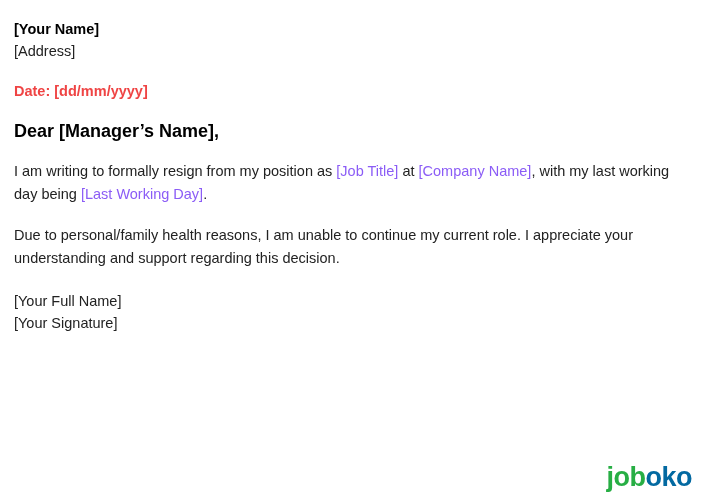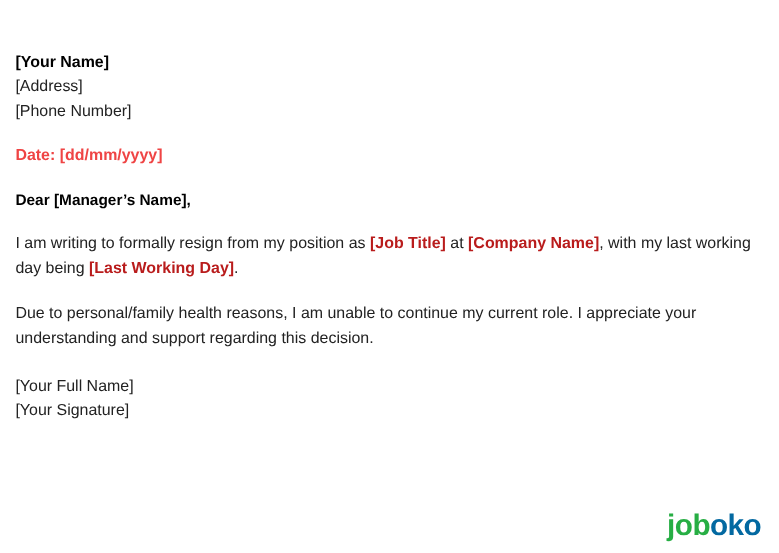--- a/index.html
+++ b/index.html
@@ -13,21 +13,20 @@
     font-family: "Liberation Sans", sans-serif;
     color: #1a1a1a;
     overflow: hidden;
     position: relative;
   }
   .page {
     position: absolute;
     left: 14px;
     top: 18px;
     width: 678px;
-    margin-top: 28px;
   }
   .block {
     margin: 0 0 0 0;
   }
   .addr-line {
     font-size: 14.5px;
     line-height: 22px;
     color: #222222;
   }
   .addr-line.name {
@@ -35,36 +34,36 @@
     color: #000000;
   }
   .date-line {
     font-size: 14.5px;
     font-weight: bold;
     color: #ef4444;
     margin-top: 18px;
     line-height: 22px;
   }
   .salutation {
-    font-size: 14px;
+    font-size: 18px;
     font-weight: bold;
     color: #000000;
     margin-top: 18px;
     line-height: 22px;
   }
   .para {
     font-size: 14.5px;
     line-height: 23px;
     color: #222222;
     margin-top: 18px;
     max-width: 672px;
   }
   .para b {
-    color: #b91c1c;
-    font-weight: bold;
+    color: #8b5cf6;
+    font-weight: normal;
   }
   .closing {
     margin-top: 20px;
   }
   .closing .addr-line {
     line-height: 22px;
   }
   .logo {
     position: absolute;
     right: 16px;
@@ -81,21 +80,20 @@
   .logo .ko { color: #0369a1; }
 </style>
 </head>
 <body>
 
 <div class="page">
 
   <div class="block">
     <div class="addr-line name">[Your Name]</div>
     <div class="addr-line">[Address]</div>
-    <div class="addr-line">[Phone Number]</div>
   </div>
 
   <div class="date-line">Date: [dd/mm/yyyy]</div>
 
   <div class="salutation">Dear [Manager’s Name],</div>
 
   <div class="para"><span>I am writing to formally resign from my position as </span><b>[Job Title]</b><span> at </span><b>[Company Name]</b><span>, with my last working day being </span><b>[Last Working Day]</b><span>.</span></div>
 
   <div class="para">Due to personal/family health reasons, I am unable to continue my current role. I appreciate your understanding and support regarding this decision.</div>
 

